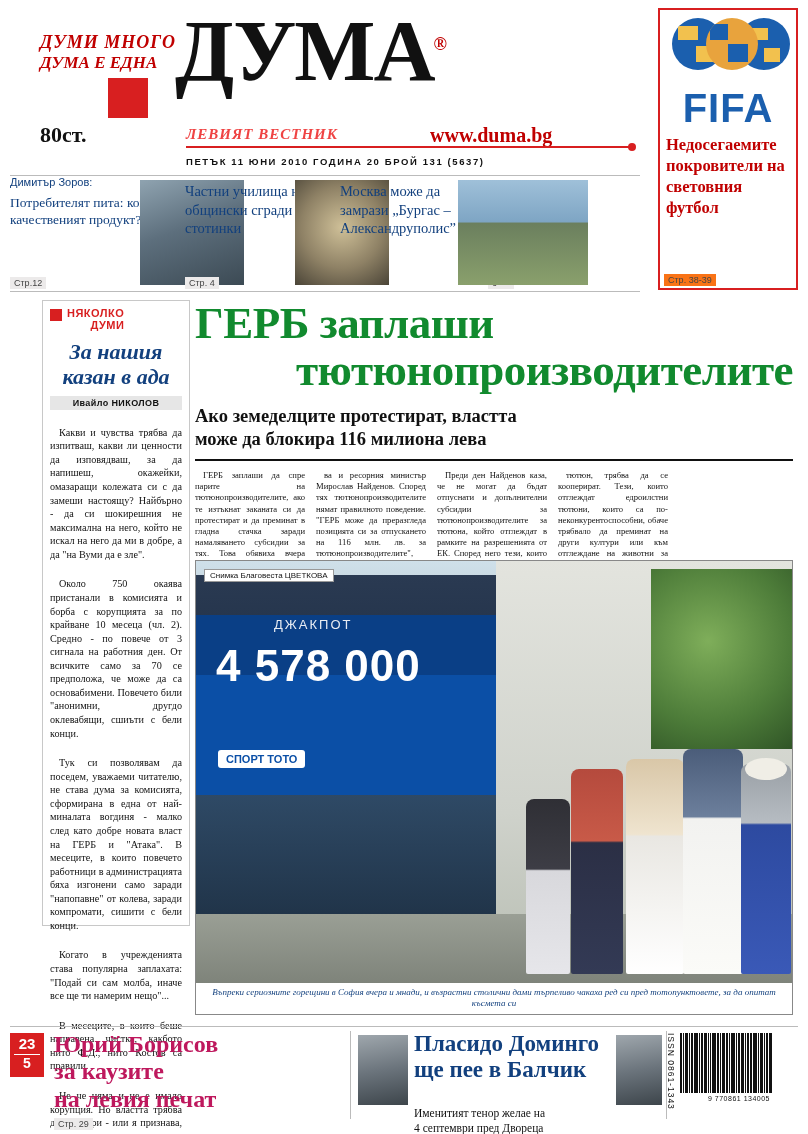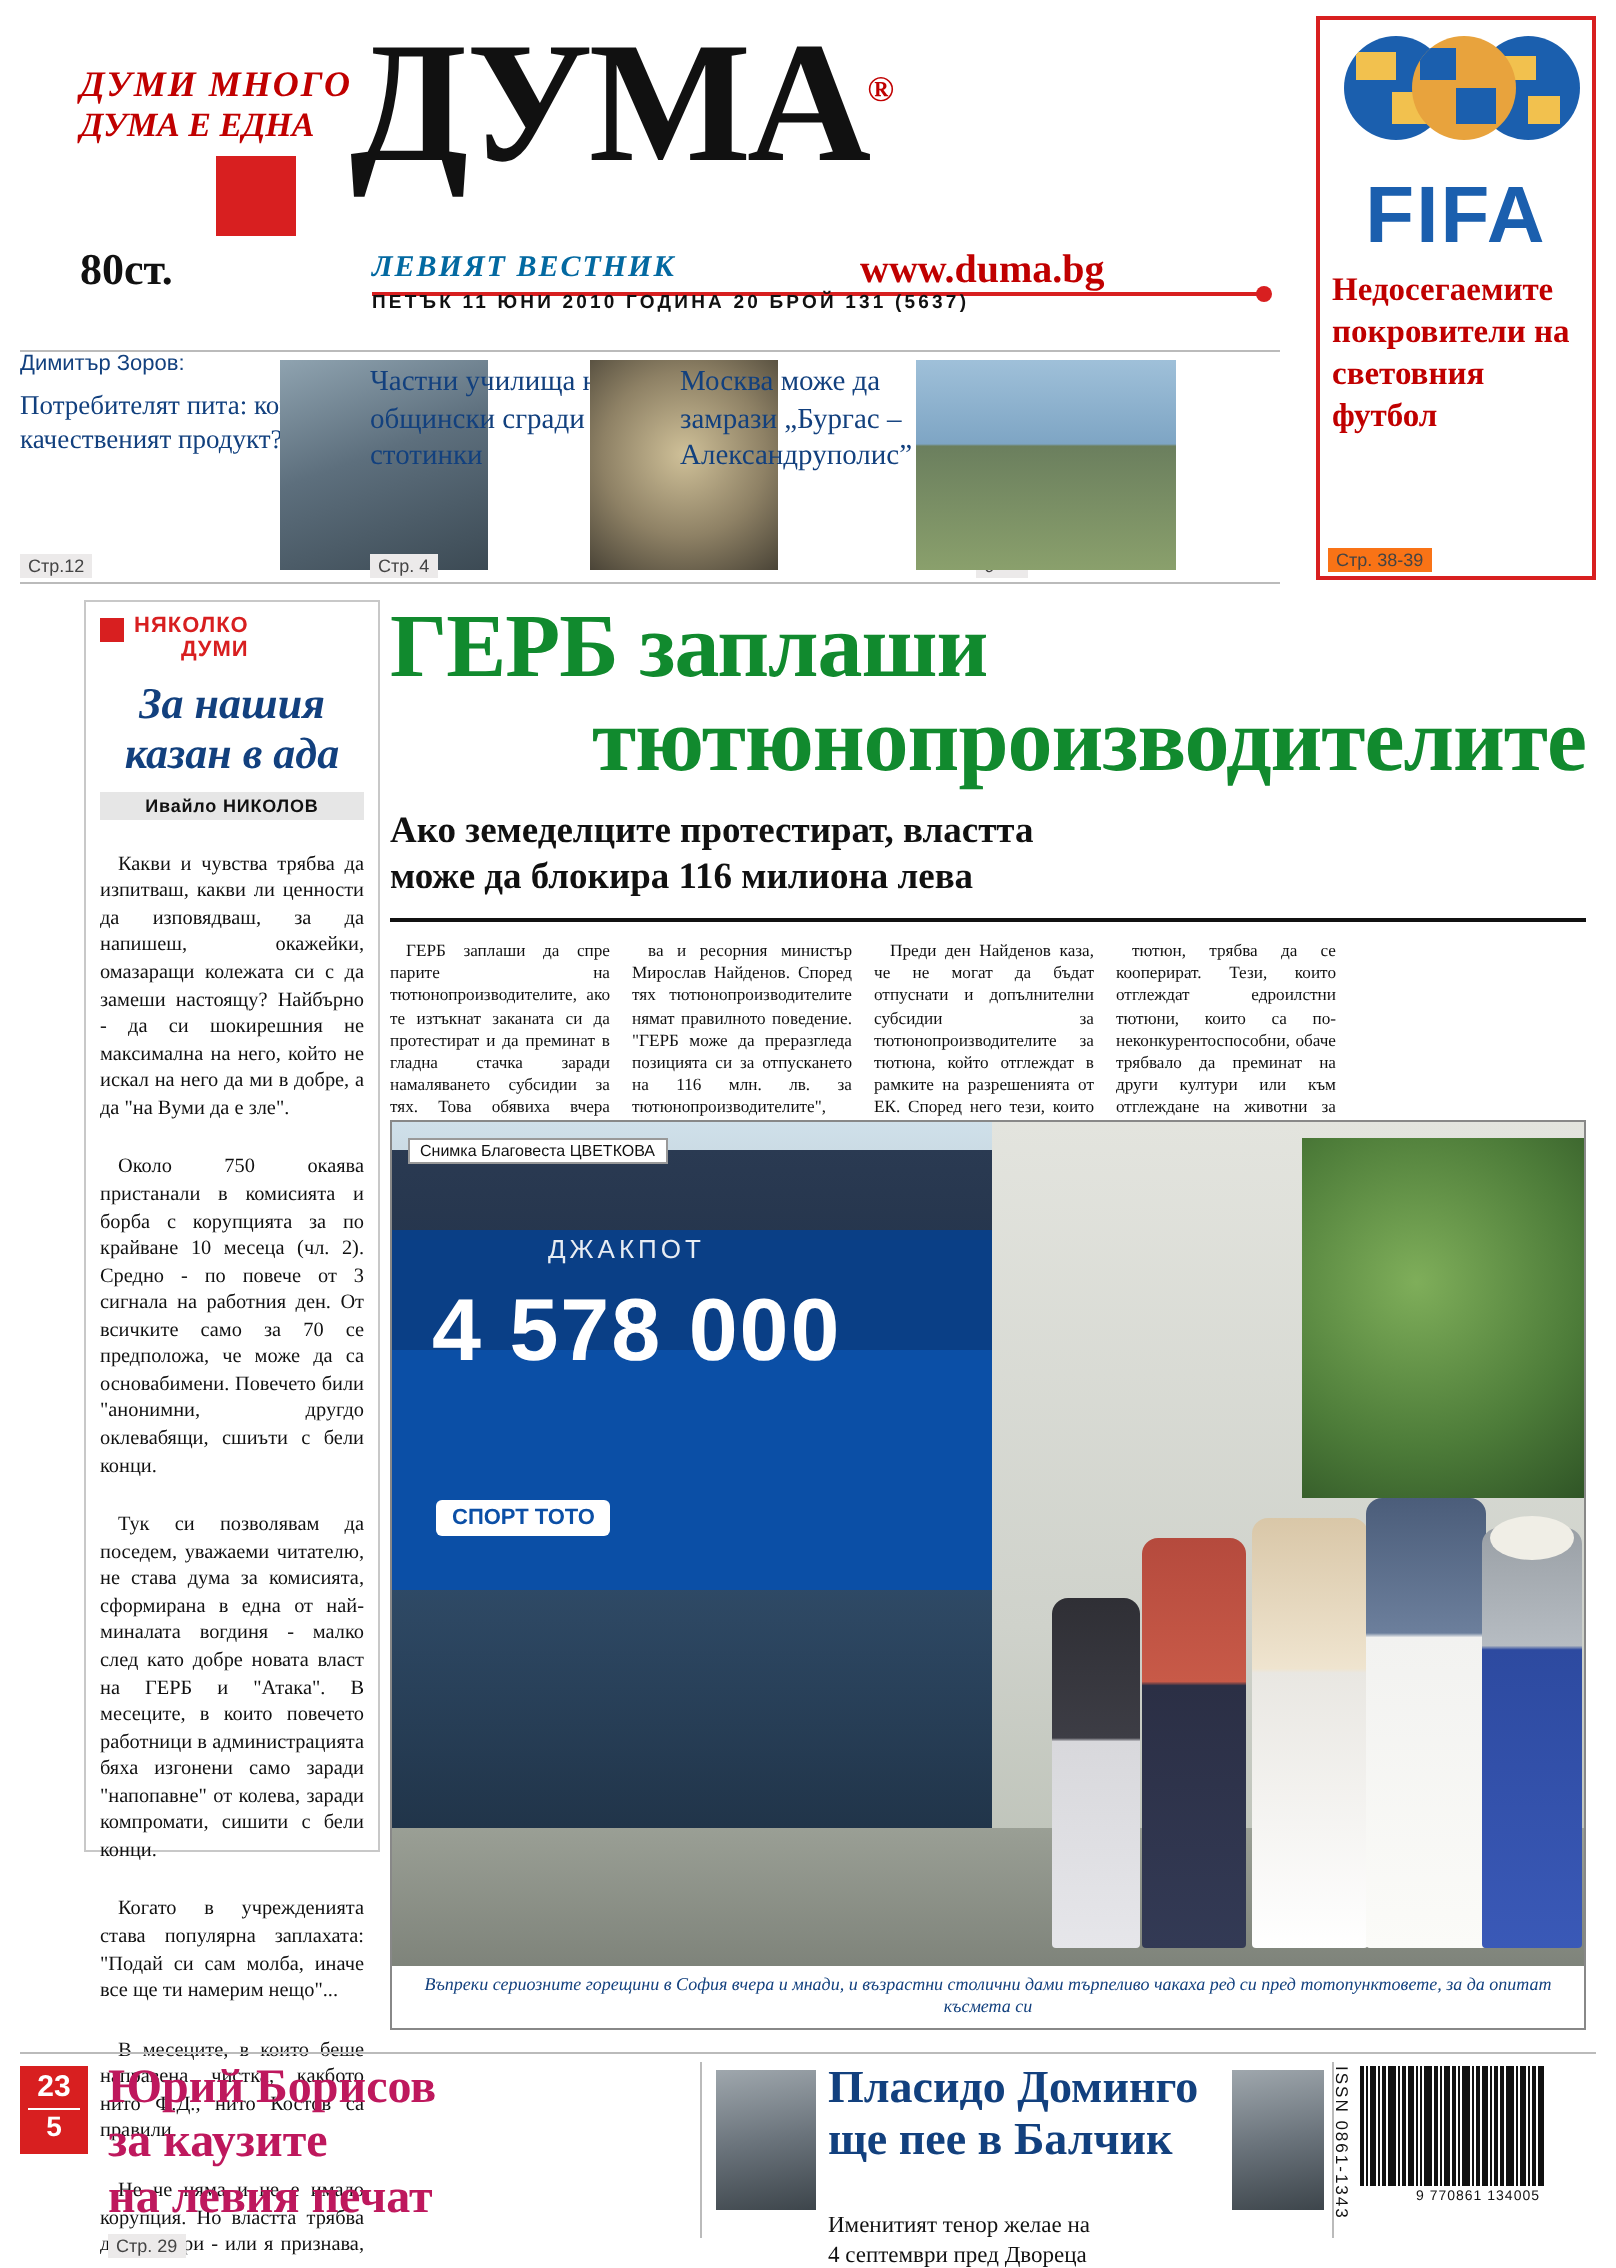--- a/index.html
+++ b/index.html
@@ -8,23 +8,23 @@
 
   
   .masthead{position:relative;height:175px;padding:8px 10px 0 10px;box-sizing:border-box;}
   .slogan{position:absolute;left:40px;top:32px;width:150px;color:#c00000;font-family:"Liberation Serif",serif;font-style:italic;font-weight:bold;line-height:1.15;}
   .slogan .l1{font-size:18px;letter-spacing:1px;}
   .slogan .l2{font-size:17px;}
   .price{position:absolute;left:40px;top:122px;font-size:22px;font-weight:bold;font-family:"Liberation Serif",serif;}
   .redbox{position:absolute;left:108px;top:78px;width:40px;height:40px;background:#d81f20;}
   .logo{position:absolute;left:175px;top:8px;font-family:"Liberation Serif",serif;font-weight:bold;font-size:86px;letter-spacing:-2px;line-height:1;color:#111;}
   .logo .reg{font-size:18px;vertical-align:super;color:#c00000;}
-  .logo-sub{position:absolute;left:186px;top:126px;font-size:15px;font-weight:bold;color:#0369a1;font-family:"Liberation Serif",serif;letter-spacing:1px;font-style:italic;}
+  .logo-sub{position:absolute;left:186px;top:126px;font-size:15px;font-weight:bold;color:#ef4444;font-family:"Liberation Serif",serif;letter-spacing:1px;font-style:italic;}
   .web{position:absolute;left:430px;top:124px;font-size:20px;font-weight:bold;color:#c00000;font-family:"Liberation Serif",serif;}
-  .dateline{position:absolute;left:186px;top:146px;font-size:9.5px;font-weight:bold;letter-spacing:1.6px;color:#111;font-family:"Liberation Sans",sans-serif;}
+  .dateline{position:absolute;left:186px;top:156px;font-size:9.5px;font-weight:bold;letter-spacing:1.6px;color:#111;font-family:"Liberation Sans",sans-serif;}
   .redline{position:absolute;left:186px;top:146px;width:444px;height:2px;background:#d81f20;}
   .reddot{position:absolute;left:628px;top:143px;width:8px;height:8px;border-radius:50%;background:#d81f20;}
 
   
   .fifa{position:absolute;right:10px;top:8px;width:140px;height:282px;border:2px solid #d81f20;box-sizing:border-box;padding:4px;}
   .fifa .balls{position:relative;height:70px;margin-top:2px;}
   .ball{position:absolute;width:52px;height:52px;border-radius:50%;background:#1b5fae;overflow:hidden;}
   .ball.b1{left:8px;top:2px;}
   .ball.b2{left:42px;top:2px;background:#e8a33d;}
   .ball.b3{left:74px;top:2px;background:#1b5fae;}

